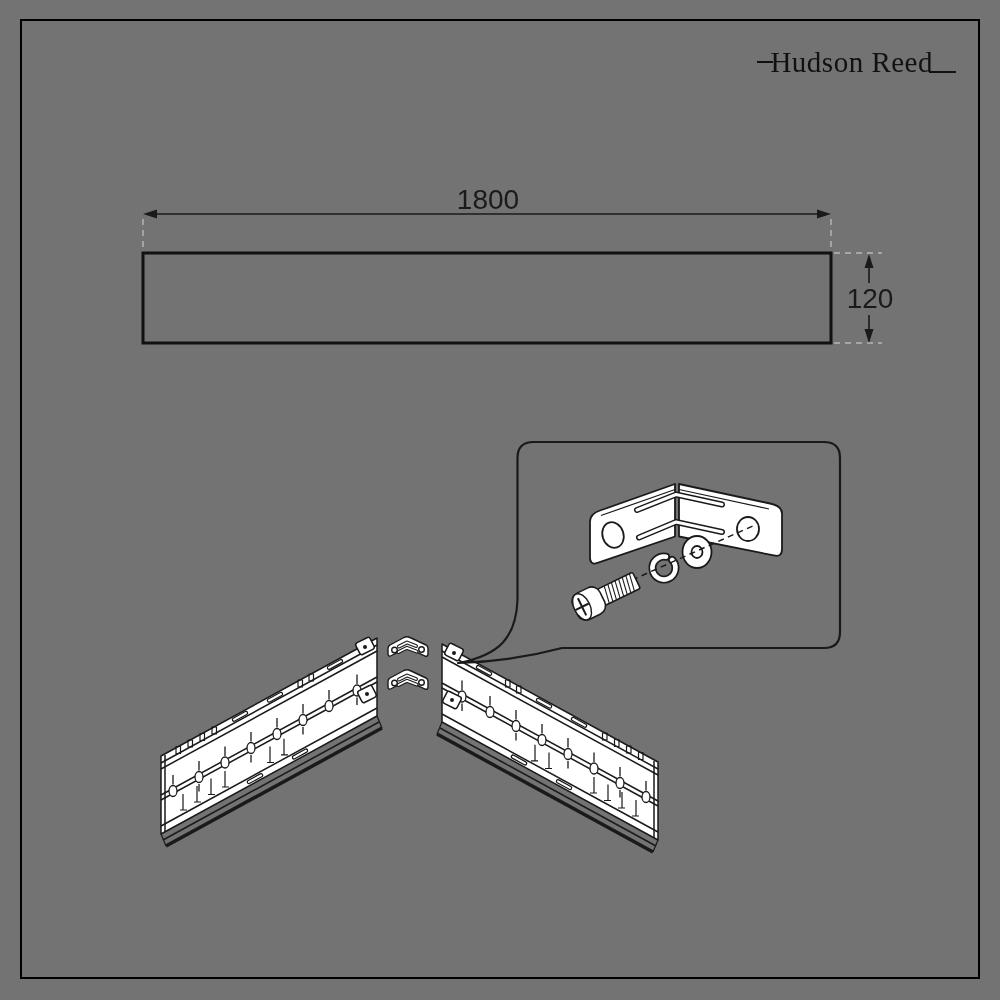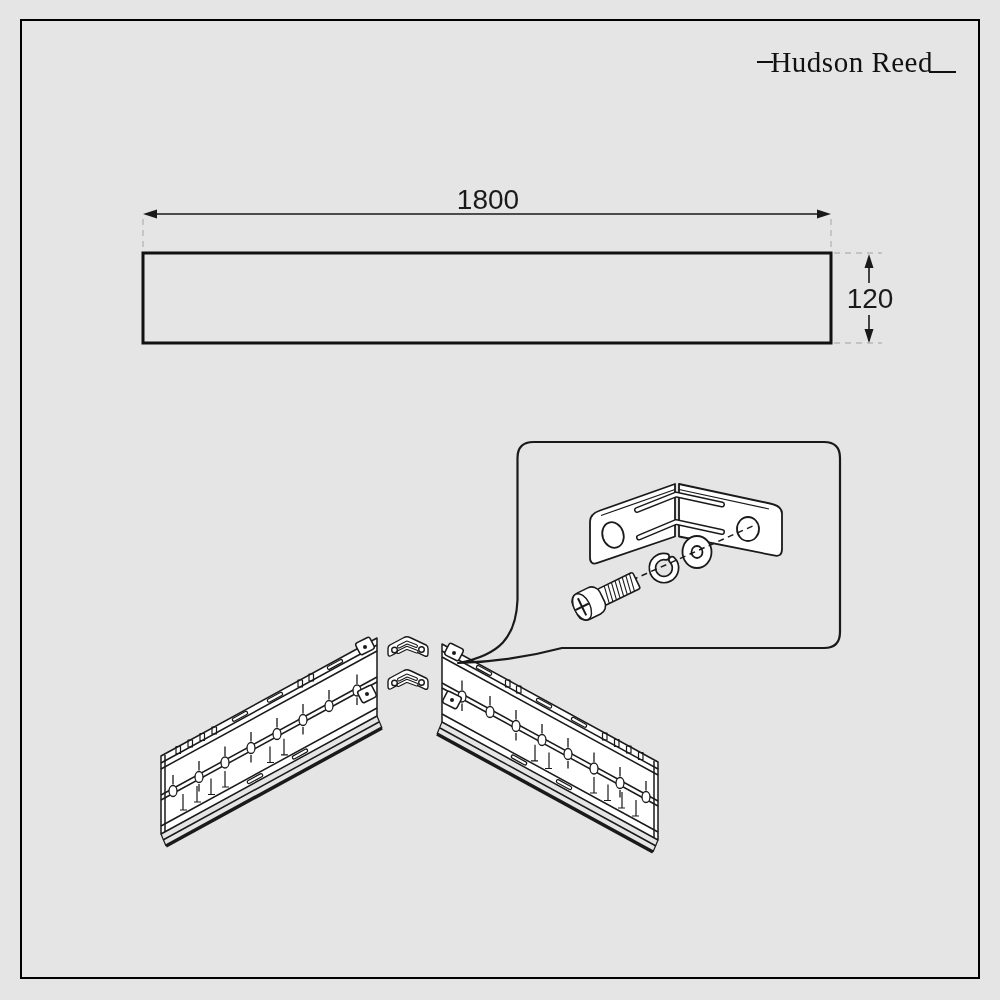--- a/index.html
+++ b/index.html
@@ -1,16 +1,16 @@
 <!DOCTYPE html>
 <html><head>
 <meta charset="utf-8">
 <style>
   html,body{margin:0;padding:0;background:#fff;}
-  .canvas{position:relative;width:1000px;height:1000px;background:#e5e5e5;overflow:hidden;
+  .canvas{position:relative;width:1000px;height:1000px;background:#737373;overflow:hidden;
           font-family:"Liberation Sans",sans-serif;}
   .frame{position:absolute;left:20px;top:19px;right:20px;bottom:21px;border:2.5px solid #000;}
   .logo{position:absolute;top:48px;right:44px;display:flex;color:#111;}
   .logo-text{font-family:"Liberation Serif",serif;font-size:29px;line-height:1;letter-spacing:.5px;white-space:nowrap;}
   .logo-strike{width:16px;height:2.2px;background:#111;margin-top:13px;margin-right:-3px;}
   .logo-underscore{width:27px;height:2.2px;background:#111;margin-top:23px;margin-left:-4px;}
   svg{position:absolute;left:0;top:0;}
   svg text{font-family:"Liberation Sans",sans-serif;fill:#1a1a1a;font-size:28px;}
 </style>
 </head>

